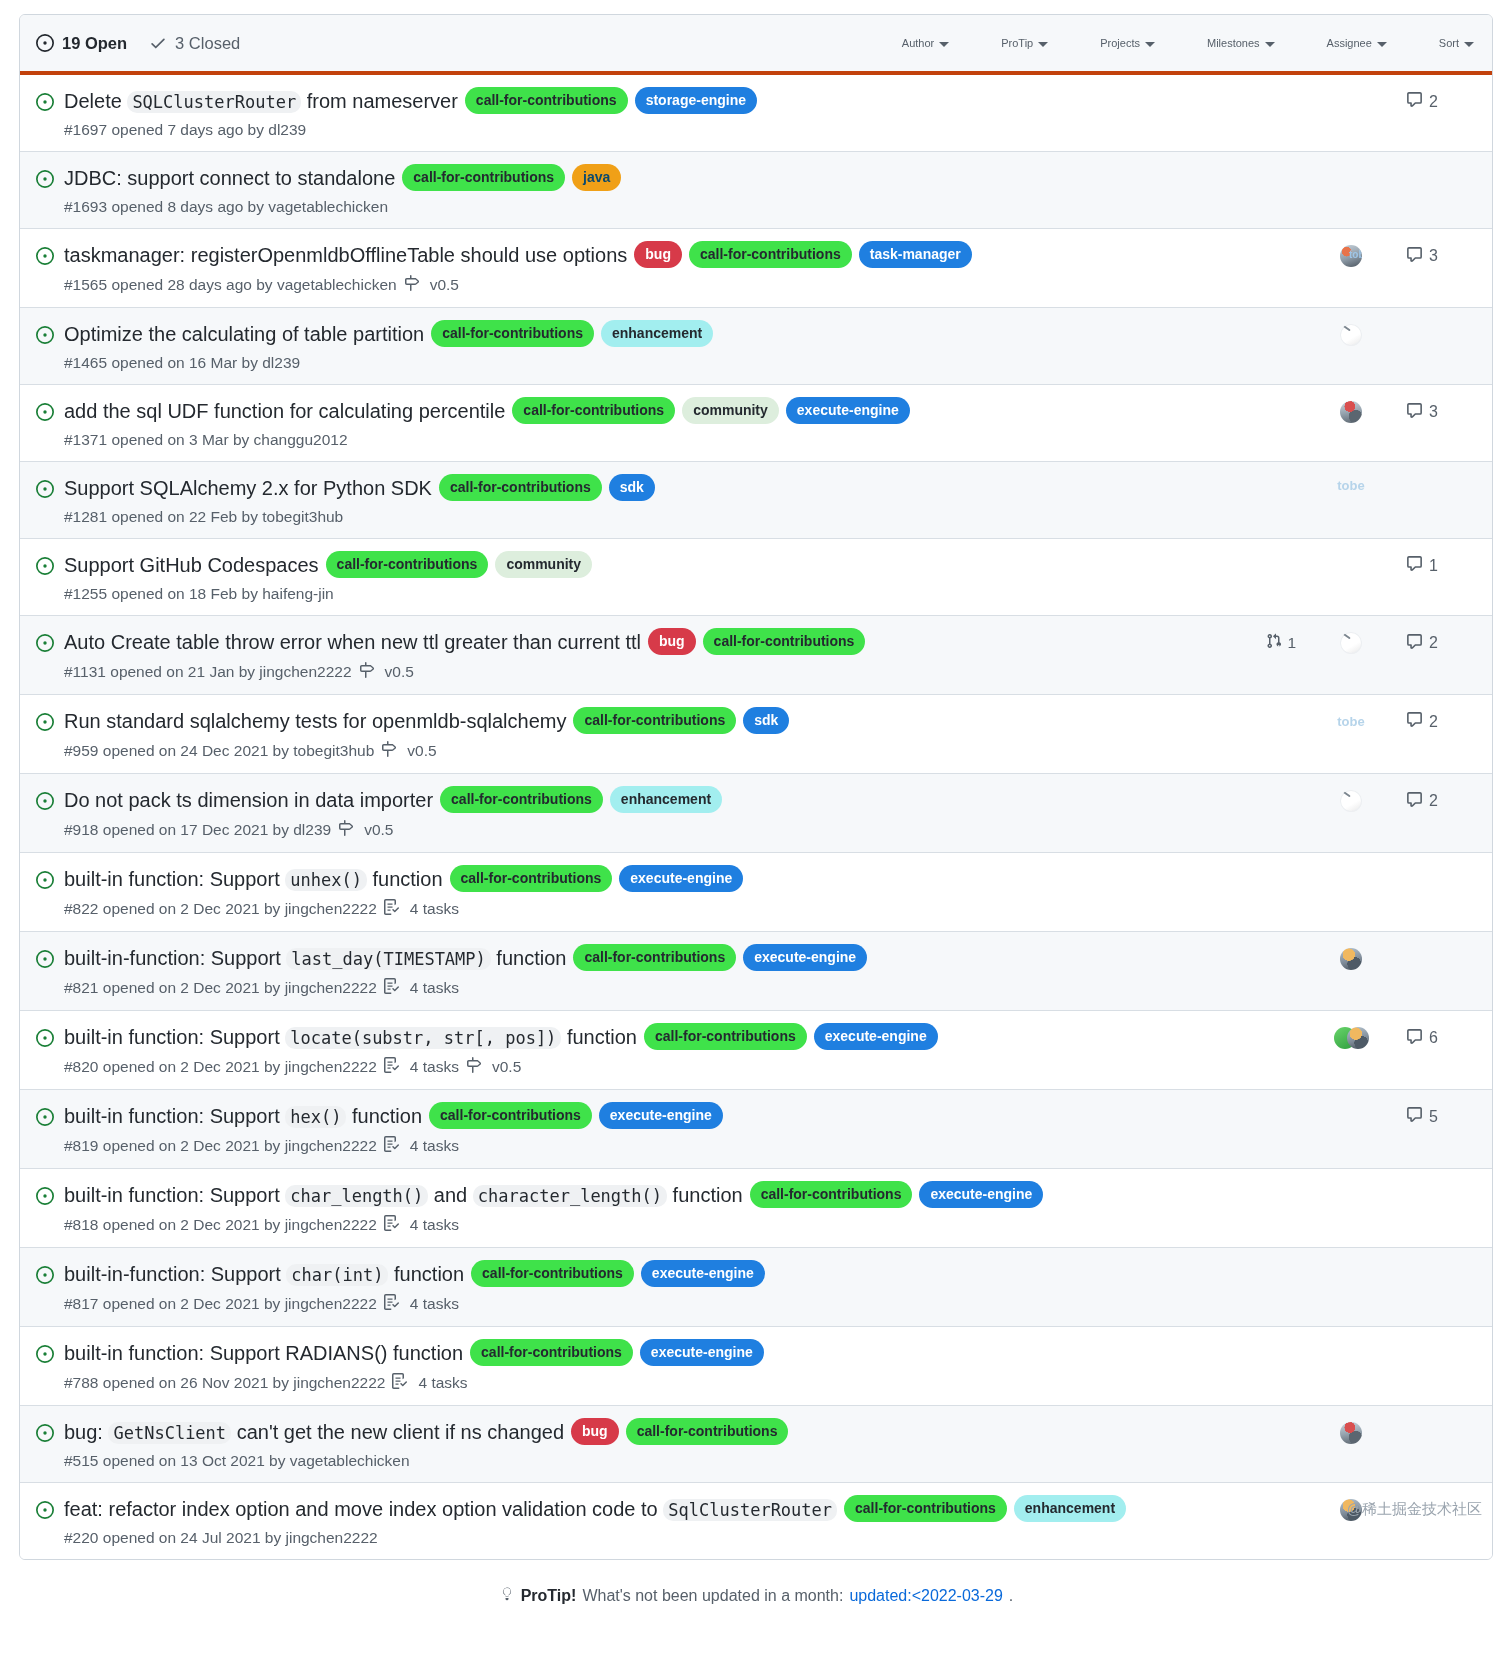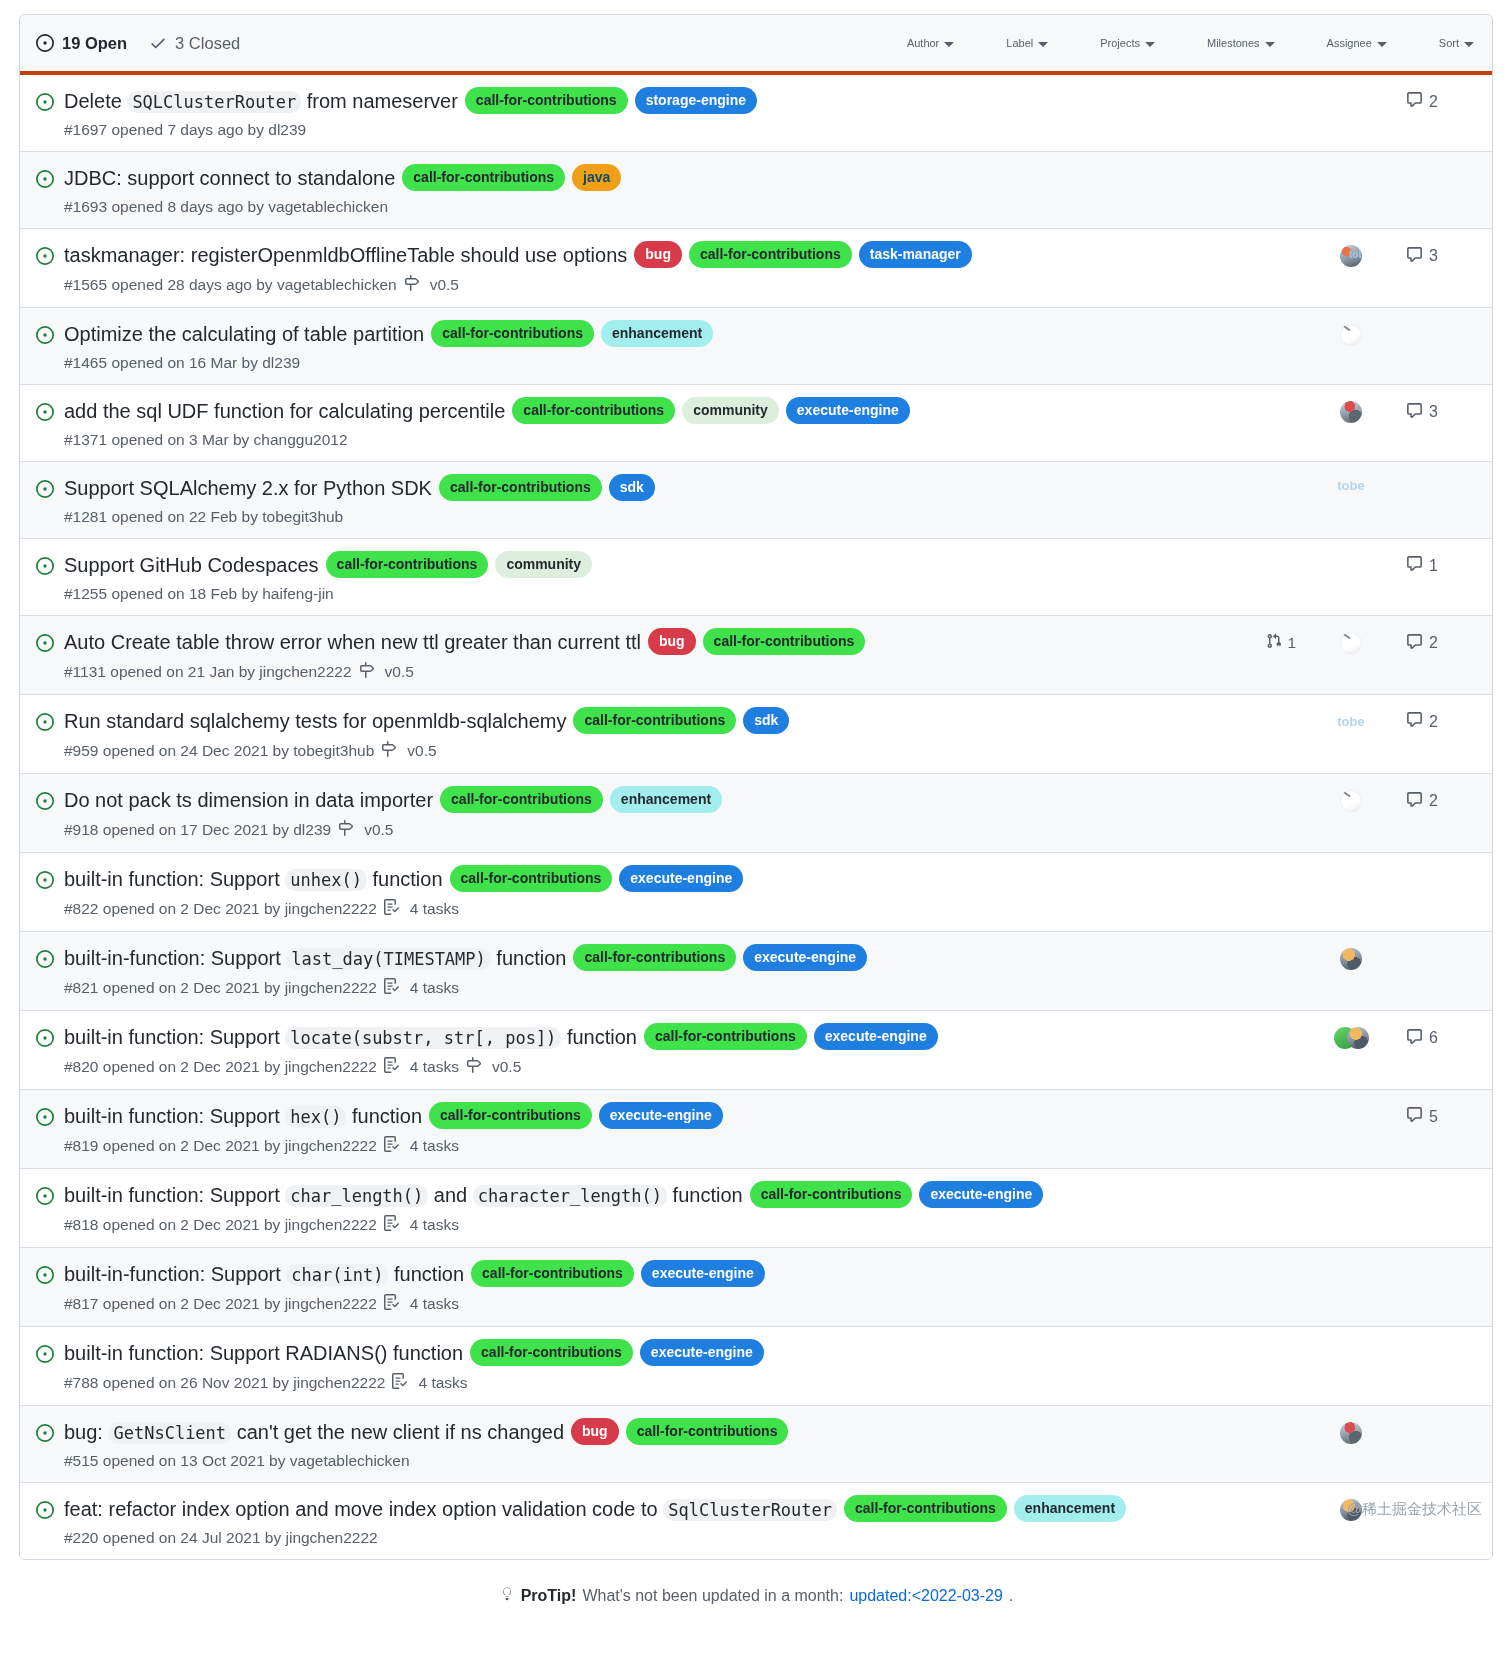--- a/index.html
+++ b/index.html
@@ -221,21 +221,21 @@
         <span>3 Closed</span>
       </span>
     </div>
 
     <div class="filters">
       <span class="filter">
         <span>Author</span>
         <i class="caret"></i>
       </span>
       <span class="filter">
-        <span>Label</span>
+        <span>ProTip</span>
         <i class="caret"></i>
       </span>
       <span class="filter">
         <span>Projects</span>
         <i class="caret"></i>
       </span>
       <span class="filter">
         <span>Milestones</span>
         <i class="caret"></i>
       </span>

